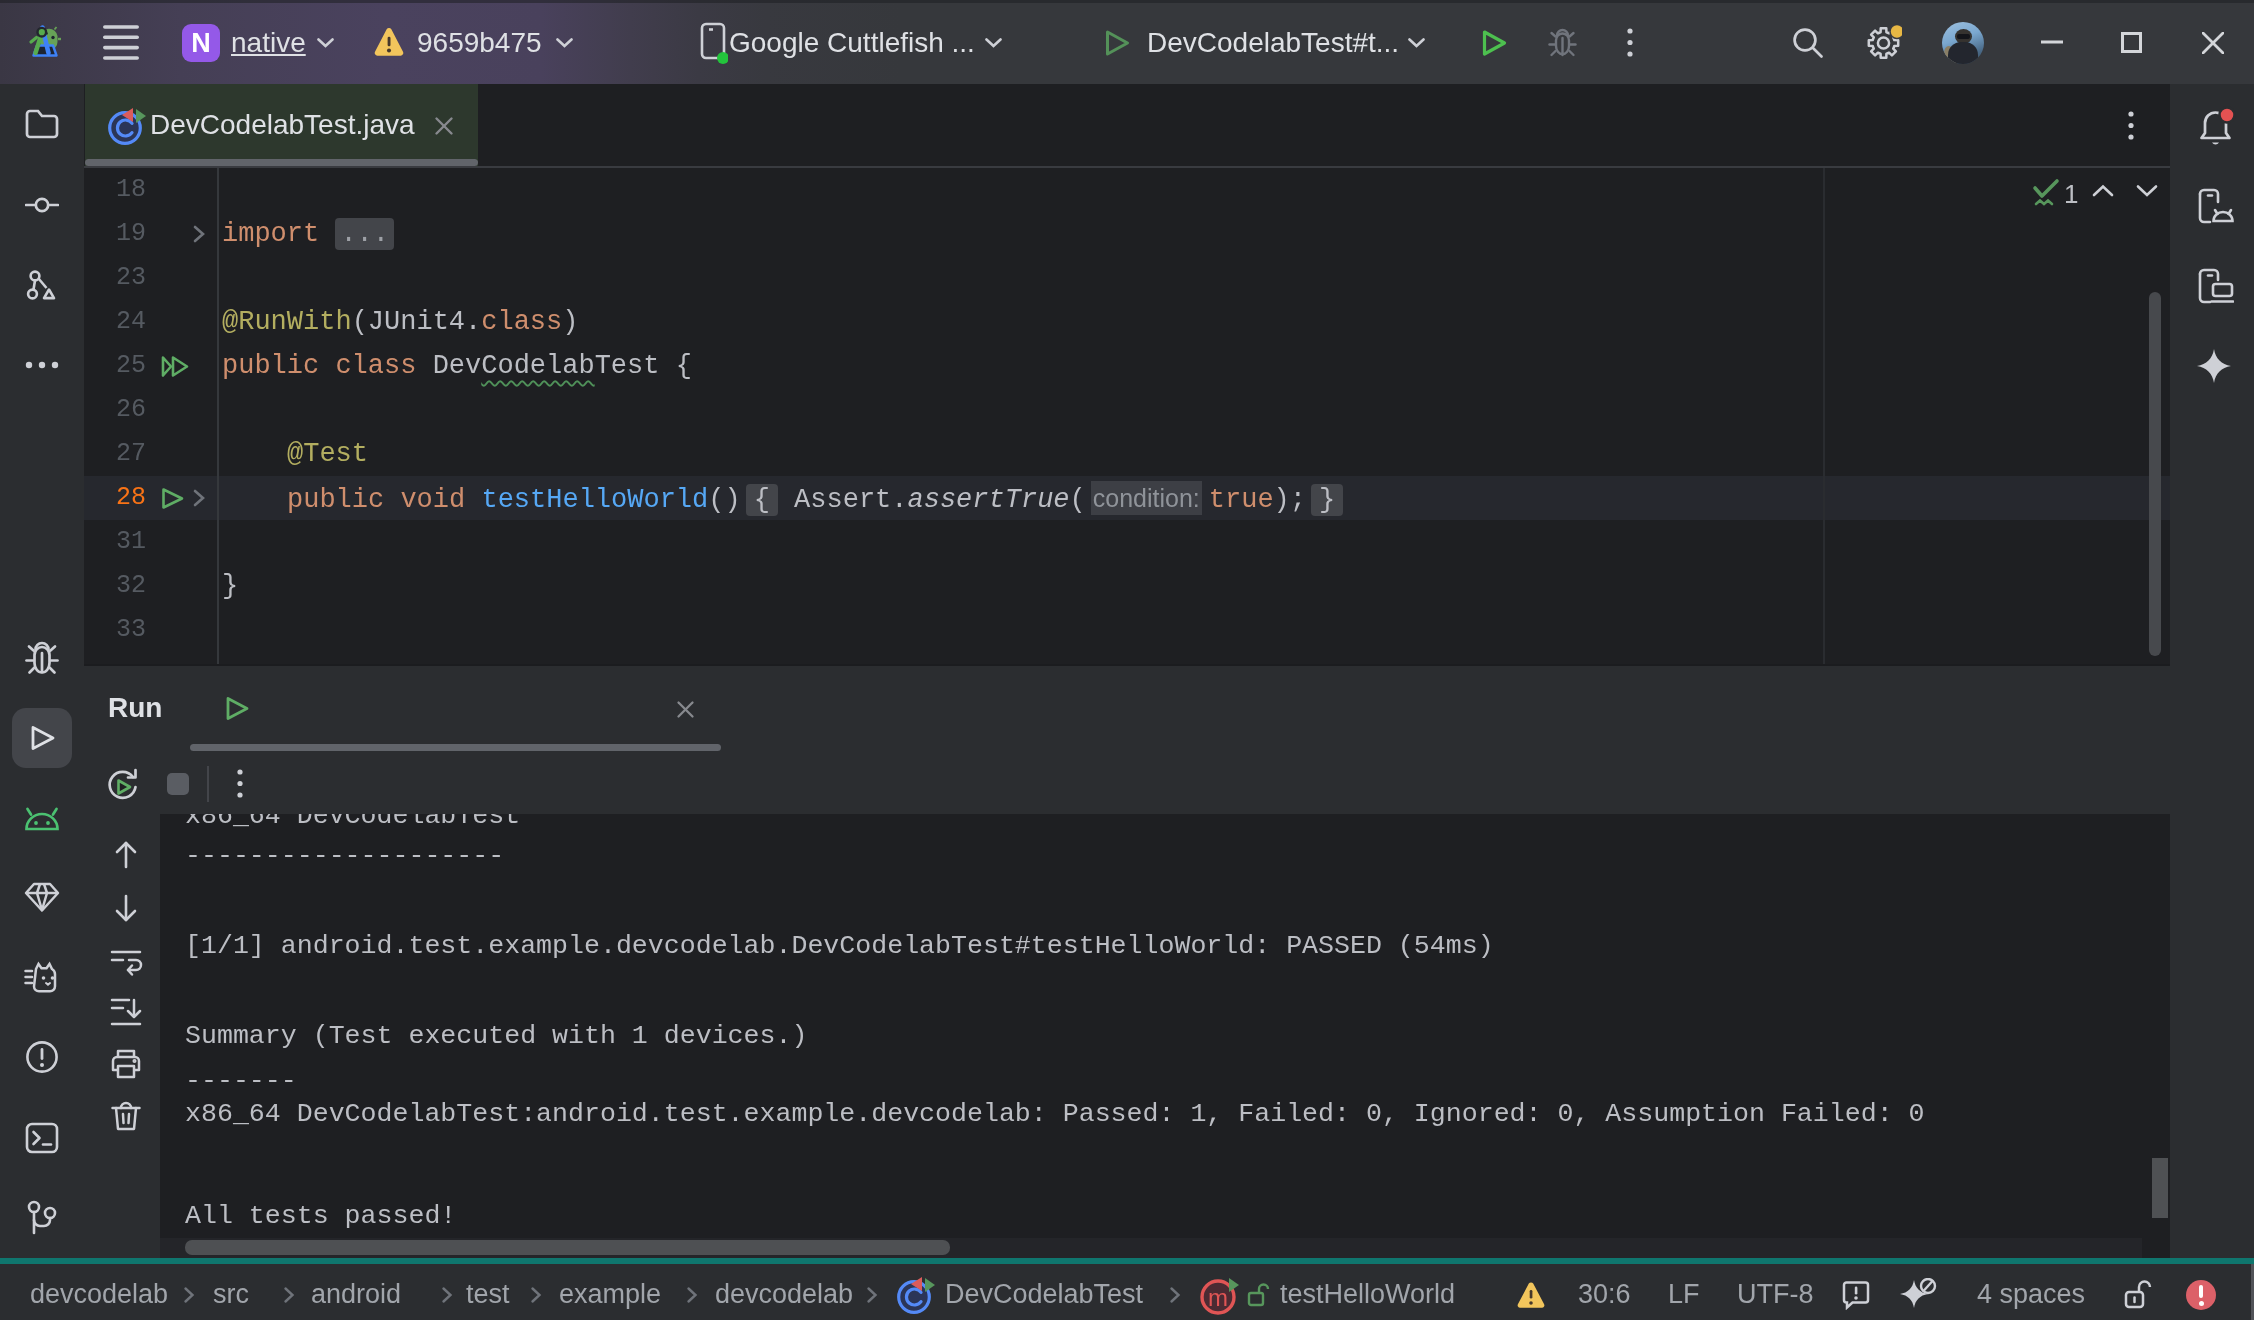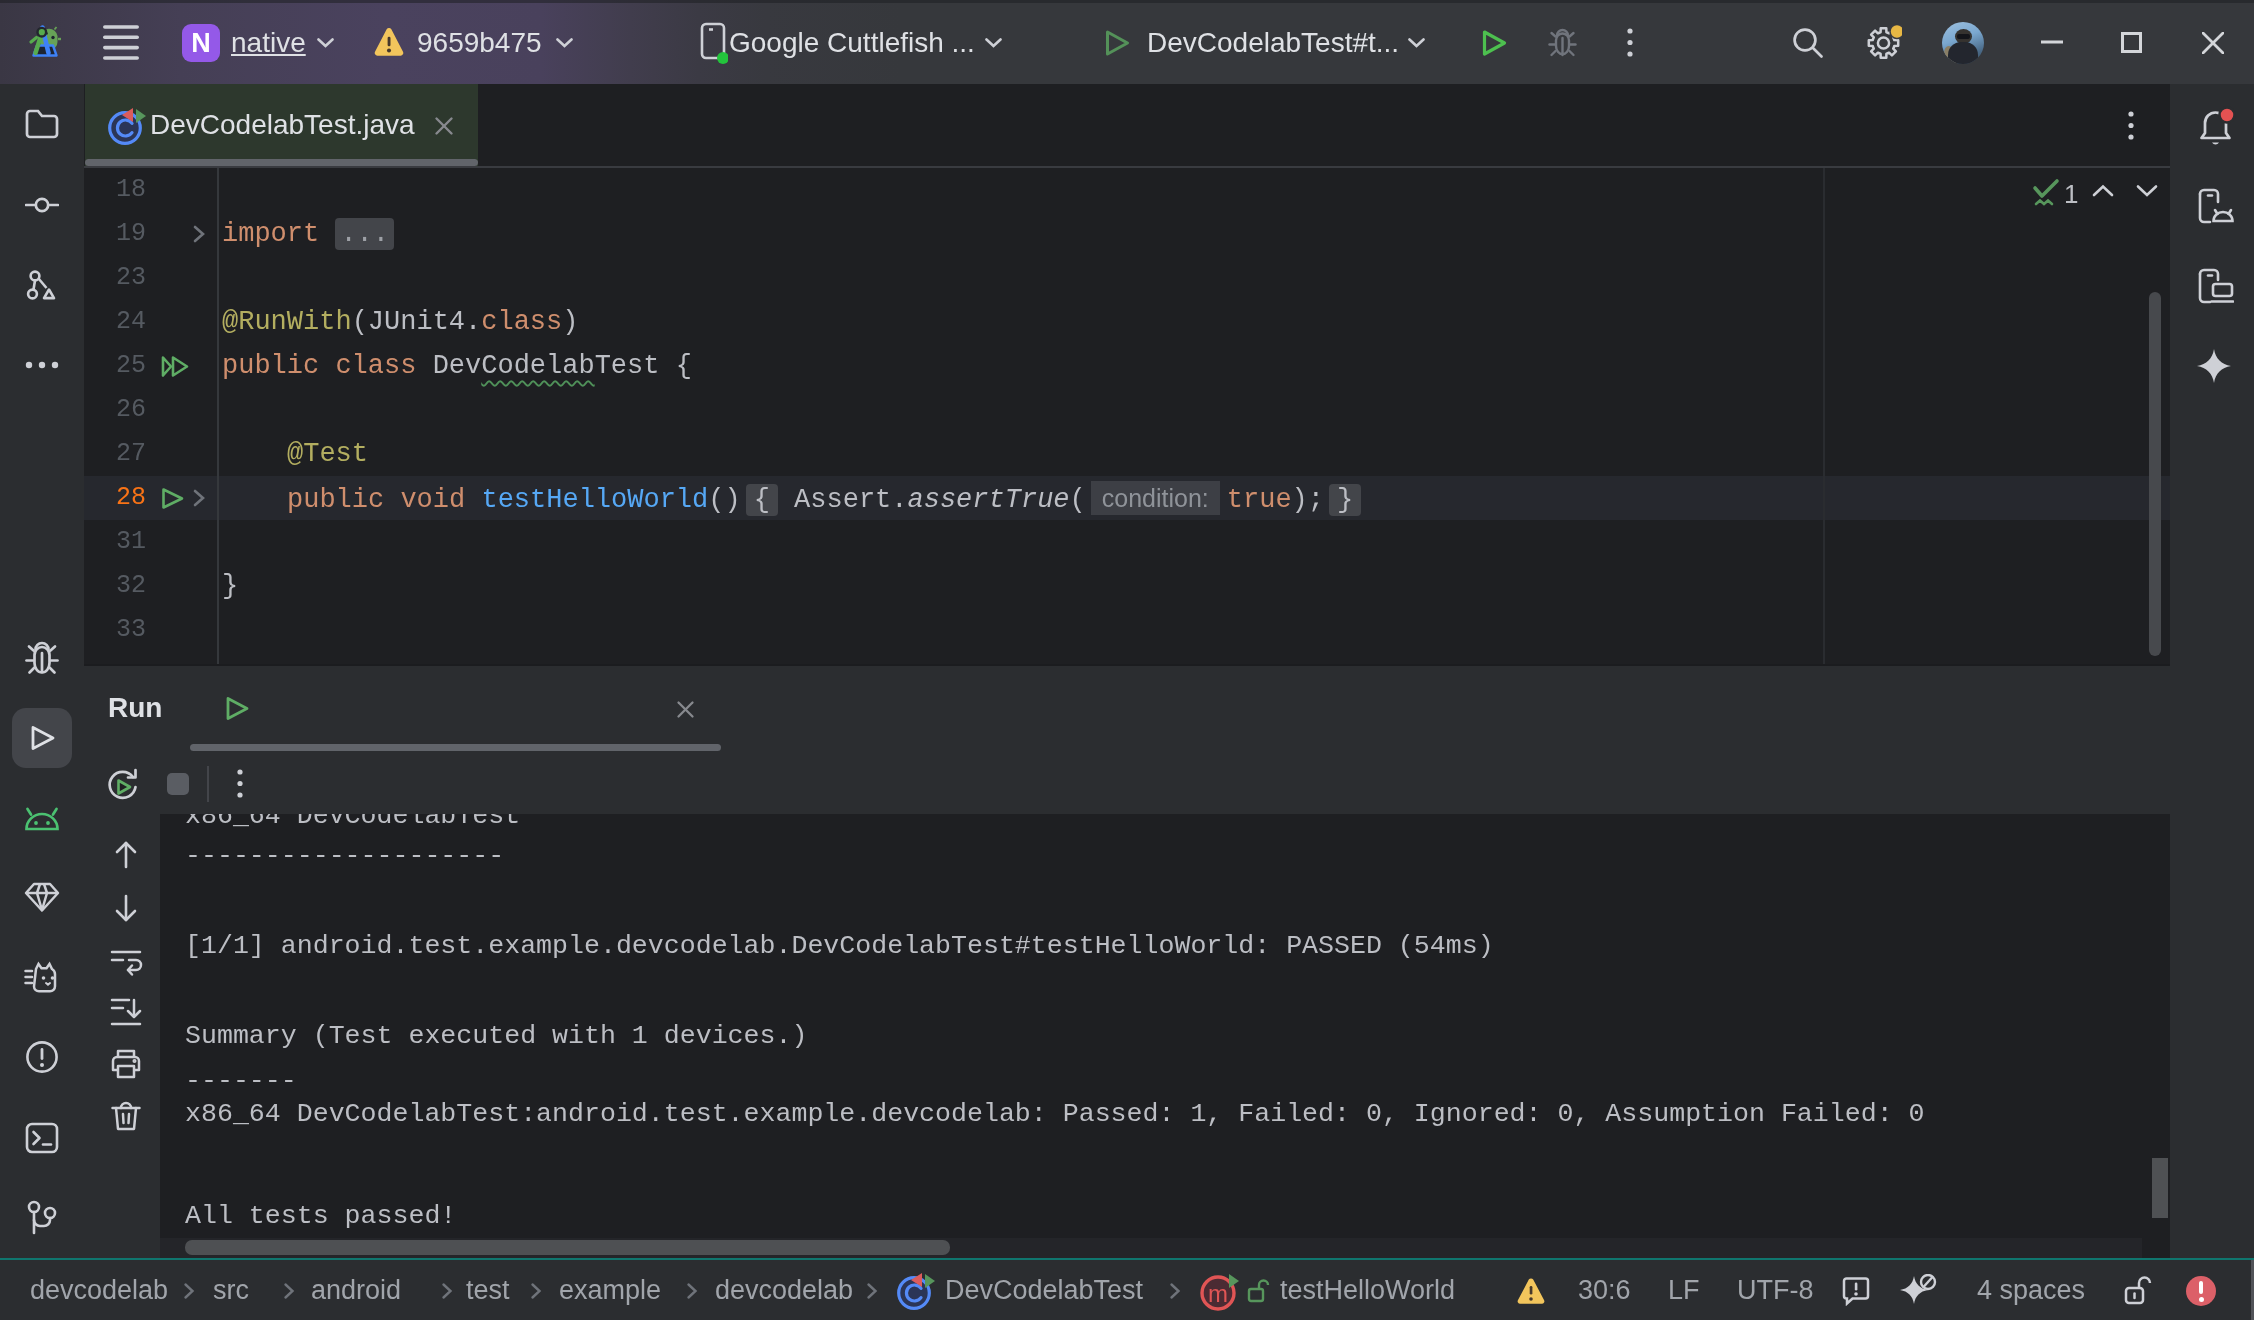--- a/index.html
+++ b/index.html
@@ -27,29 +27,29 @@
 
   
   #editor { left:84px; top:168px; width:2086px; height:496px; background:#1e1f22; overflow:hidden; }
   .cline { position:absolute; left:0; width:2086px; height:44px; line-height:44px; white-space:pre; }
   .lnum { position:absolute; width:62px; text-align:right; color:#555a61; font-size:25px; font-family:"Liberation Mono",monospace; line-height:44px; }
   .code { font-family:"Liberation Mono",monospace; font-size:27px; color:#bcbec4; }
   .kw { color:#cf8e6d; }
   .ann { color:#b3ae60; }
   .mth { color:#56a8f5; }
   .foldbox { background:#43454a; border-radius:4px; padding:1px 8px; }
-  .inlay { background:#3d3f45; border-radius:0; padding:3px 11px; color:#8f9399; font-size:25px; font-family:"Liberation Sans",sans-serif; }
+  .inlay { background:#3d3f45; border-radius:0; padding:3px 2px; color:#8f9399; font-size:25px; font-family:"Liberation Sans",sans-serif; }
 
   
   #runpanel { left:84px; top:664px; width:2086px; height:594px; background:#2b2d30; }
   #console { position:absolute; left:76px; top:150px; width:2010px; height:444px; background:#1e1f22; overflow:hidden; }
   .conline { position:absolute; left:25px; white-space:pre; line-height:45px; font-family:"Liberation Mono",monospace; font-size:26.6px; color:#bcbec4; }
 
   
-  #statusbar { left:0; top:1258px; width:2254px; height:62px; background:#2b2d30; border-top:2px solid #0f766e; color:#a1a5ab; font-size:27px; }
+  #statusbar { left:0; top:1258px; width:2254px; height:62px; background:#2b2d30; border-top:6px solid #0f766e; color:#a1a5ab; font-size:27px; }
 </style>
 </head>
 <body>
 <div id="page">
   <div class="abs" id="titlebar">
 
     <svg class="abs" style="left:26px;top:24px" width="36" height="36" viewBox="0 0 36 36">
       <path d="M14.5 12 a8.6 8.6 0 0 1 17 0 Z" fill="#67a257"></path>
       <line x1="17.5" y1="5.5" x2="15.5" y2="3" stroke="#67a257" stroke-width="1.8"></line>
       <line x1="28.5" y1="5.5" x2="30.5" y2="3" stroke="#67a257" stroke-width="1.8"></line>

